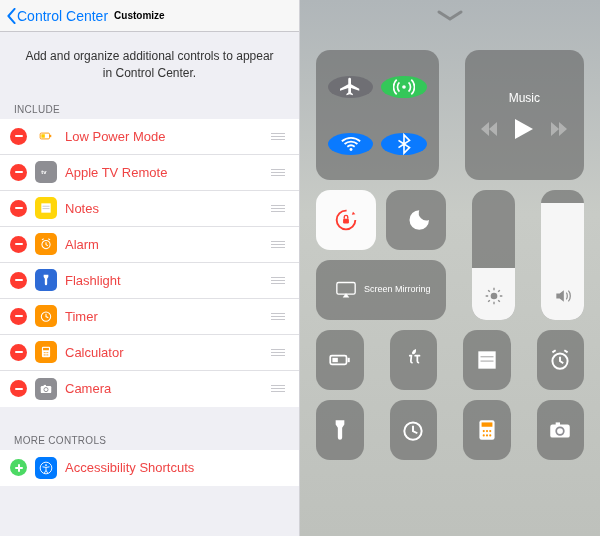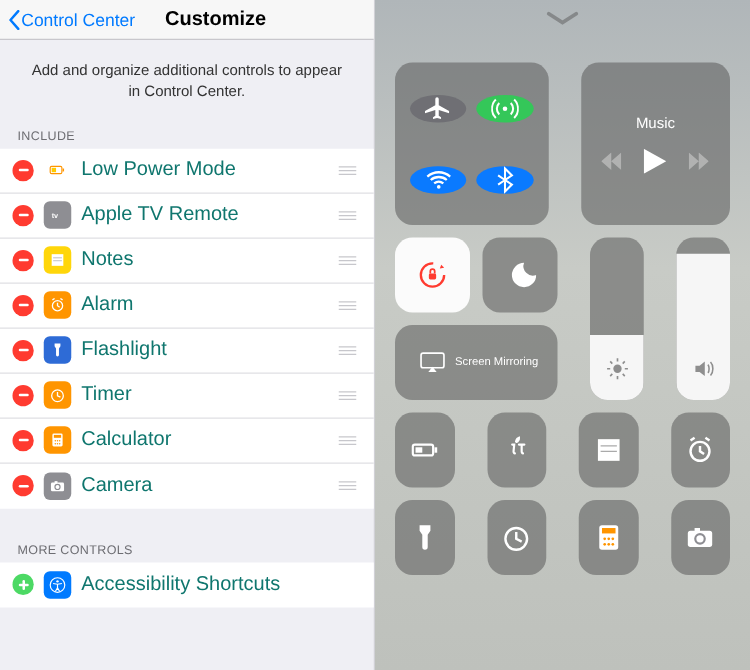--- a/index.html
+++ b/index.html
@@ -4,36 +4,36 @@
 <style>
   * { box-sizing: border-box; margin: 0; padding: 0; }
   body { font-family: -apple-system, "Helvetica Neue", Arial, sans-serif; width: 600px; height: 536px; display: flex; }
   .left-panel { width: 300px; height: 536px; background: #efeff4; display: flex; flex-direction: column; border-right: 1px solid #d1d1d6; }
   .right-panel { width: 300px; height: 536px; background: linear-gradient(180deg,#b0b6b9 0%, #c8cbc6 40%, #bec1bc 100%); position: relative; overflow:hidden; }
   .status-bar { height: 18px; display: flex; align-items: center; justify-content: space-between; padding: 0 6px; font-size: 10px; font-weight: 600; background: #f7f7f7; }
   .status-left, .status-right { display:flex; align-items:center; gap:3px; }
   .nav-bar { height: 32px; display:flex; align-items:center; padding: 0 6px; background: #f7f7f7; border-bottom: 1px solid #c8c7cc; }
   .back { display:flex; align-items:center; color:#007aff; font-size:14px; }
   .back svg { width:11px; height:16px; }
-  .nav-title { font-weight:600; font-size:16px; margin-left:24px; }
+  .nav-title { font-weight:600; font-size:10px; margin-left:6px; }
   .desc { text-align:center; padding: 16px 22px 18px; color:#333; font-size:12px; line-height:1.4; }
   .sect-header { font-size:10px; color:#6d6d72; padding: 4px 14px 4px; letter-spacing:0.3px; }
   .list { background:#fff; }
   .row { display:flex; align-items:center; height:36px; border-bottom:1px solid #e0e0e4; padding:0 12px 0 10px; gap:8px; }
   .row:last-child { border-bottom:none; }
   .minus, .plus { width:17px; height:17px; border-radius:50%; display:flex; align-items:center; justify-content:center; flex-shrink:0; }
   .minus { background:#ff3b30; }
   .minus::before { content:""; width:8px; height:2px; background:#fff; border-radius:1px; }
   .plus { background:#4cd964; position:relative; }
   .plus::before,.plus::after { content:""; position:absolute; background:#fff; border-radius:1px;}
   .plus::before { width:8px; height:2px; }
   .plus::after { width:2px; height:8px; }
   .app-icon { width:22px; height:22px; border-radius:5px; display:flex; align-items:center; justify-content:center; flex-shrink:0; }
   .app-icon svg { width:14px; height:14px; }
-  .row-label { font-size:16px; color:#0f766e; flex:1; }
+  .row-label { font-size:13px; color:#ef4444; flex:1; }
   .grip { width:18px; display:flex; flex-direction:column; gap:2px; align-items:center; }
   .grip span { width:14px; height:1px; background:#c7c7cc; }
   .gap { height:24px; }
   
   .chevron-down { position:absolute; top:8px; left:50%; transform:translateX(-50%); color:rgba(80,80,80,0.45); }
   .cc-grid { position:absolute; top:50px; left:16px; right:16px; }
   .cc-row { display:flex; gap:26px; margin-bottom:10px;justify-content:space-between; }
   .tile { background:rgba(90,90,90,0.55); border-radius:14px; display:flex; align-items:center; justify-content:center; color:#fff; }
   .tile.white { background:rgba(255,255,255,0.92); }
   .quad { width:130px; height:130px; display:grid; grid-template-columns:1fr 1fr; grid-template-rows:1fr 1fr; gap:8px; padding:12px; }

